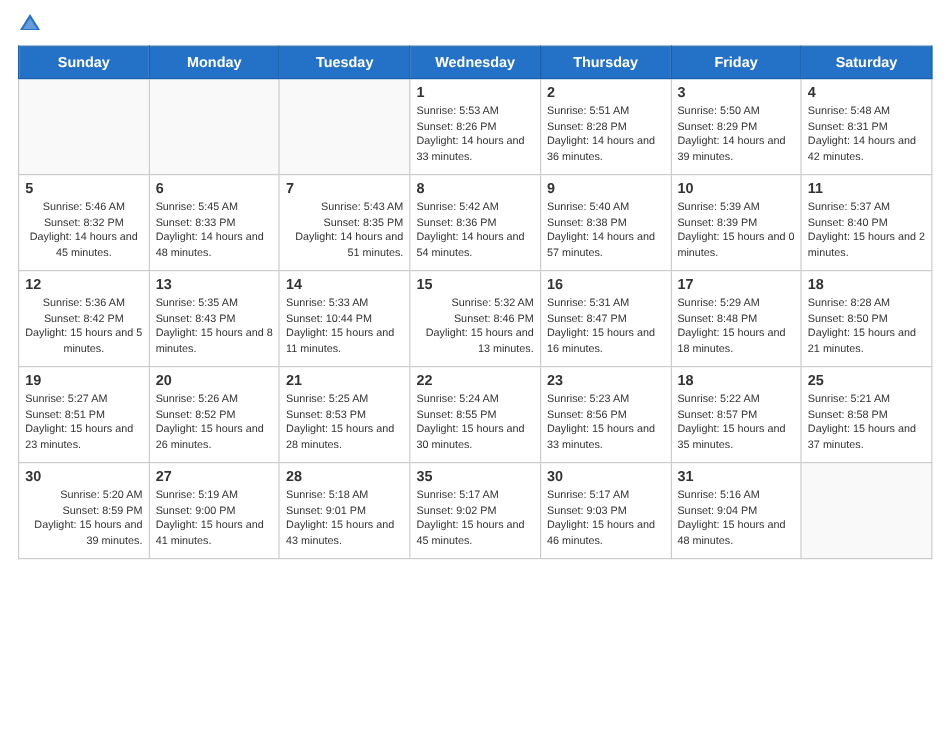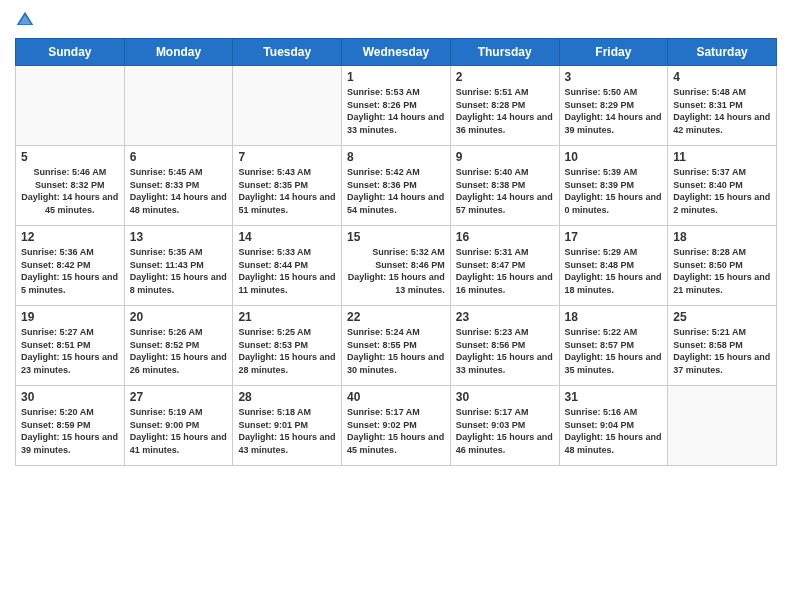--- a/index.html
+++ b/index.html
@@ -80,21 +80,20 @@
     .day-num {
       font-size: 12px;
       font-weight: bold;
       display: block;
       margin-bottom: 2px;
     }
     .day-info {
       line-height: 1.4;
       font-size: 9px;
       color: #333;
-      font-weight: bold;
     }
   </style>
 </head>
 <body>
 
 <div class="container">
   <div class="header">
     <div class="logo">
       <svg class="logo-icon" viewBox="0 0 24 24">
         <polygon points="12,2 22,18 2,18" fill="#2472c8"></polygon>
@@ -160,21 +159,21 @@
 Daylight: 14 hours and 45 minutes.</div>
           </td>
           <td>
             <span class="day-num">6</span>
             <div class="day-info" style="white-space: pre-line;">Sunrise: 5:45 AM
 Sunset: 8:33 PM
 Daylight: 14 hours and 48 minutes.</div>
           </td>
           <td>
             <span class="day-num">7</span>
-            <div class="day-info" style="white-space: pre-line;">Sunrise: 5:43 AM
+            <div class="day-info" style="white-space: pre-line; text-align: right;">Sunrise: 5:43 AM
 Sunset: 8:35 PM
 Daylight: 14 hours and 51 minutes.</div>
           </td>
           <td>
             <span class="day-num">8</span>
             <div class="day-info" style="white-space: pre-line;">Sunrise: 5:42 AM
 Sunset: 8:36 PM
 Daylight: 14 hours and 54 minutes.</div>
           </td>
           <td>
@@ -192,34 +191,34 @@
           <td>
             <span class="day-num">11</span>
             <div class="day-info" style="white-space: pre-line;">Sunrise: 5:37 AM
 Sunset: 8:40 PM
 Daylight: 15 hours and 2 minutes.</div>
           </td>
         </tr>
         <tr>
           <td>
             <span class="day-num">12</span>
-            <div class="day-info" style="white-space: pre-line;">Sunrise: 5:36 AM
+            <div class="day-info" style="white-space: pre-line; text-align: center;">Sunrise: 5:36 AM
 Sunset: 8:42 PM
 Daylight: 15 hours and 5 minutes.</div>
           </td>
           <td>
             <span class="day-num">13</span>
             <div class="day-info" style="white-space: pre-line;">Sunrise: 5:35 AM
-Sunset: 11:43 PM
+Sunset: 8:43 PM
 Daylight: 15 hours and 8 minutes.</div>
           </td>
           <td>
             <span class="day-num">14</span>
             <div class="day-info" style="white-space: pre-line;">Sunrise: 5:33 AM
-Sunset: 8:44 PM
+Sunset: 10:44 PM
 Daylight: 15 hours and 11 minutes.</div>
           </td>
           <td>
             <span class="day-num">15</span>
             <div class="day-info" style="white-space: pre-line; text-align: right;">Sunrise: 5:32 AM
 Sunset: 8:46 PM
 Daylight: 15 hours and 13 minutes.</div>
           </td>
           <td>
             <span class="day-num">16</span>
@@ -280,38 +279,38 @@
           <td>
             <span class="day-num">25</span>
             <div class="day-info" style="white-space: pre-line;">Sunrise: 5:21 AM
 Sunset: 8:58 PM
 Daylight: 15 hours and 37 minutes.</div>
           </td>
         </tr>
         <tr>
           <td>
             <span class="day-num">30</span>
-            <div class="day-info" style="white-space: pre-line;">Sunrise: 5:20 AM
+            <div class="day-info" style="white-space: pre-line; text-align: right;">Sunrise: 5:20 AM
 Sunset: 8:59 PM
 Daylight: 15 hours and 39 minutes.</div>
           </td>
           <td>
             <span class="day-num">27</span>
             <div class="day-info" style="white-space: pre-line;">Sunrise: 5:19 AM
 Sunset: 9:00 PM
 Daylight: 15 hours and 41 minutes.</div>
           </td>
           <td>
             <span class="day-num">28</span>
             <div class="day-info" style="white-space: pre-line;">Sunrise: 5:18 AM
 Sunset: 9:01 PM
 Daylight: 15 hours and 43 minutes.</div>
           </td>
           <td>
-            <span class="day-num">40</span>
+            <span class="day-num">35</span>
             <div class="day-info" style="white-space: pre-line;">Sunrise: 5:17 AM
 Sunset: 9:02 PM
 Daylight: 15 hours and 45 minutes.</div>
           </td>
           <td>
             <span class="day-num">30</span>
             <div class="day-info" style="white-space: pre-line;">Sunrise: 5:17 AM
 Sunset: 9:03 PM
 Daylight: 15 hours and 46 minutes.</div>
           </td>

